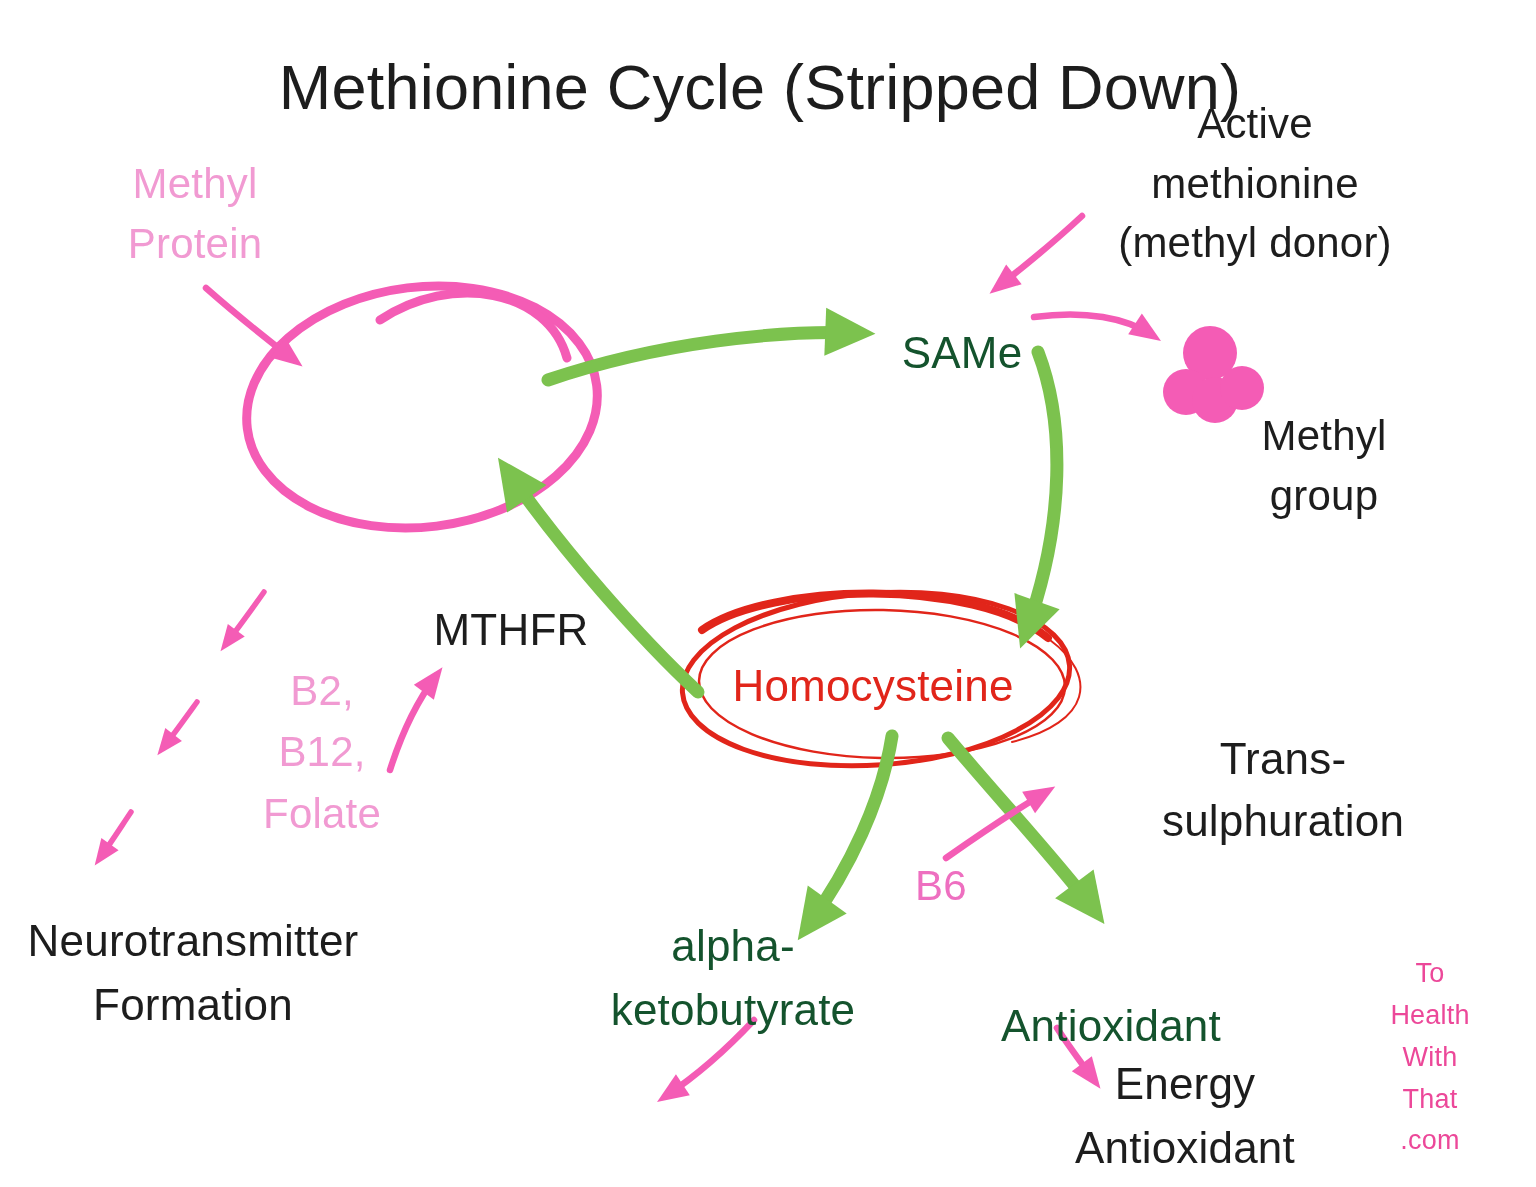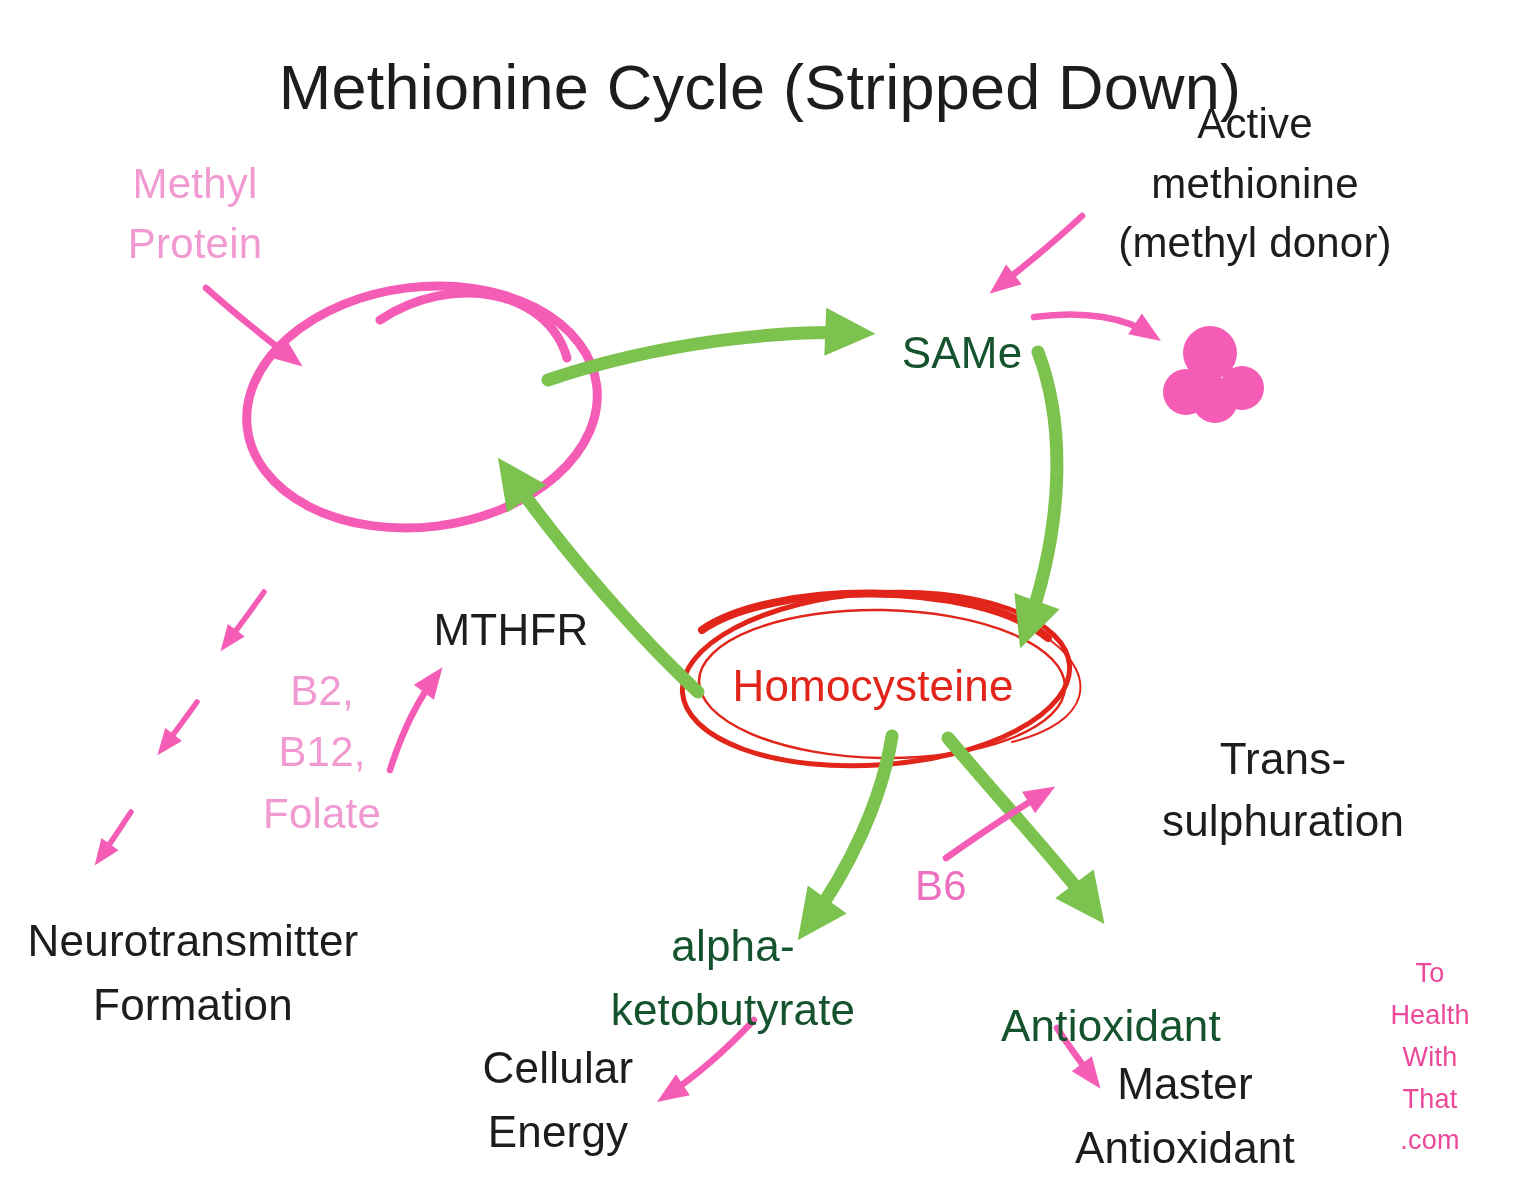--- a/index.html
+++ b/index.html
@@ -103,45 +103,44 @@
 
   <div class="label fs-42 c-pink-light" style="left:195px; top:214px;">Methyl
 Protein</div>
 
 
   <div class="label fs-44 c-green" style="left:962px; top:321px;">SAMe</div>
 
   <div class="label fs-42 c-black" style="left:1255px; top:183px;">Active methionine
 (methyl donor)</div>
 
+  <div class="label fs-42 c-black" style="left:1324px; top:466px;">Methyl group</div>
 
   <div class="label fs-44 c-red" style="left:873px; top:686px;">Homocysteine</div>
 
   <div class="label fs-44 c-black" style="left:511px; top:630px;">MTHFR</div>
 
   <div class="label fs-42 c-pink-light" style="left:322px; top:752px; line-height:1.46;">B2,
 B12,
 Folate</div>
 
   <div class="label fs-44 c-black" style="left:193px; top:973px; line-height:1.46;">Neurotransmitter
 Formation</div>
 
   <div class="label fs-44 c-green" style="left:733px; top:946px; line-height:1.46;">alpha-
 ketobutyrate</div>
 
-  <div class="label fs-44 c-black" style="left:558px; top:1100px; line-height:1.46;">Cellular
-Energy</div>
 
   <div class="label fs-44 c-black" style="left:1283px; top:790px;">Trans-sulphuration</div>
 
   <div class="label fs-42 c-pink" style="left:941px; top:886px;">B6</div>
 
   <div class="label fs-44 c-green" style="left:1111px; top:994px;">Antioxidant</div>
 
-  <div class="label fs-44 c-black" style="left:1185px; top:1116px; line-height:1.46;">Master
+  <div class="label fs-44 c-black" style="left:1185px; top:1116px; line-height:1.46;">Energy
 Antioxidant</div>
 
   <div class="label watermark" style="left:1430px; top:1058px;">To
 Health
 With
 That
 .com</div>
 
 </div>
 

